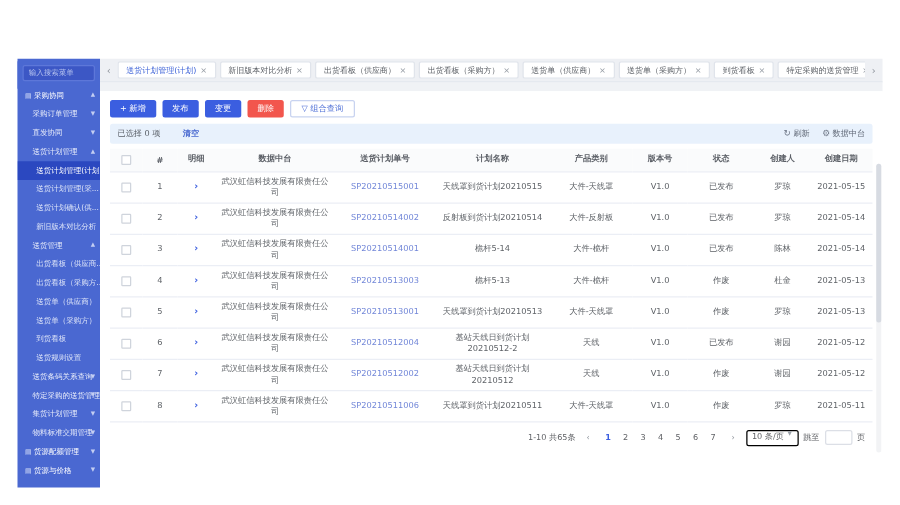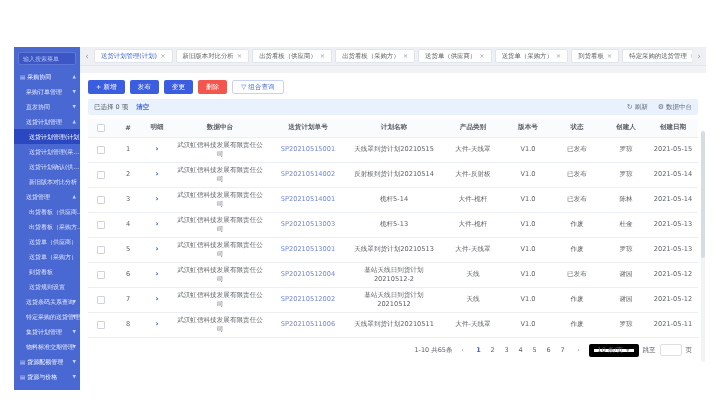--- a/index.html
+++ b/index.html
@@ -52,21 +52,21 @@
   .toolbar { display:flex; align-items:center; gap:5px; }
   .btn { height:14px; border:none; border-radius:2px; padding:0 8px; font-size:6.6px; cursor:pointer;
     display:flex; align-items:center; gap:2px; font-family:inherit; }
   .btn-primary { background:#3b5ee0; color:#fff; }
   .btn-danger  { background:#f2564d; color:#fff; }
   .btn-plain   { background:#fff; border:1px solid #c8d3f0; color:#4e6fd6; }
   .btn .ic { font-size:6.5px; }
 
   .selectbar { margin-top:5px; height:16px; background:#e8f1fc; border-radius:2px; display:flex;
     align-items:center; justify-content:space-between; padding:0 6px; font-size:6.5px; color:#5a6068; }
-  .selectbar .left { display:flex; align-items:flex-end; gap:8px; }
+  .selectbar .left { display:flex; align-items:flex-end; gap:18px; }
   .selectbar .clear { color:#4a6ad0; cursor:pointer;font-weight:bold; }
   .selectbar .right { display:flex; align-items:center; gap:10px; color:#5f6775; }
   .tool-link { display:flex; align-items:center; gap:2px; cursor:pointer; }
   .tool-link .ic { font-size:7px; color:#6c7585; }
 
   table.grid { margin-top:4px; width:610px; border-collapse:collapse; table-layout:fixed; font-size:6.6px; color:#5f6368; }
   table.grid th { height:18px; background:#fafbfc; border-bottom:1px solid #ebeef5; font-weight:bold;
     font-size:6.6px; color:#5b5f66; text-align:center; padding:0 2px; }
   table.grid td { border-bottom:1px solid #ebeef5; text-align:center; padding:3px 2px; height:25px;
     line-height:1.35; vertical-align:middle; overflow:hidden; }
@@ -75,21 +75,21 @@
   .lnk { color:#7287d8; cursor:pointer; }
 
   .vscroll { position:absolute; right:1px; top:58px; bottom:28px; width:4px; background:#f2f3f5; border-radius:2px; }
   .vscroll .thumb { position:absolute; top:0; left:0; width:4px; height:55%; background:#d7dbe2; border-radius:2px; }
 
   .pagination { margin-top:6px; display:flex; justify-content:flex-end; align-items:center; gap:4px;
     font-size:6.5px; color:#606266; padding-right:6px; }
   .pg-btn { min-width:12px; height:12px; line-height:12px; text-align:center; cursor:pointer; color:#8a9098; }
   .page-num { min-width:12px; height:12px; line-height:12px; text-align:center; cursor:pointer; }
   .page-num.active { color:#3b5ee0; font-weight:bold; }
-  .size-select { border:5px solid #000000; border-radius:2px; height:13px; display:flex; align-items:center;
+  .size-select { border:1px solid #000000; border-radius:2px; height:13px; display:flex; align-items:flex-start;
     gap:3px; padding:0 4px; cursor:pointer; color:#606266; }
   .size-select .caret { font-size:4.5px; color:#9aa0a8; }
   .jump-input { width:22px; height:12px; border:1px solid #dcdfe6; border-radius:2px; outline:none; font-size:6.5px; text-align:center; }
 
   svg { display:block; }
 </style>
 </head>
 <body>
 
 <div class="stage">

